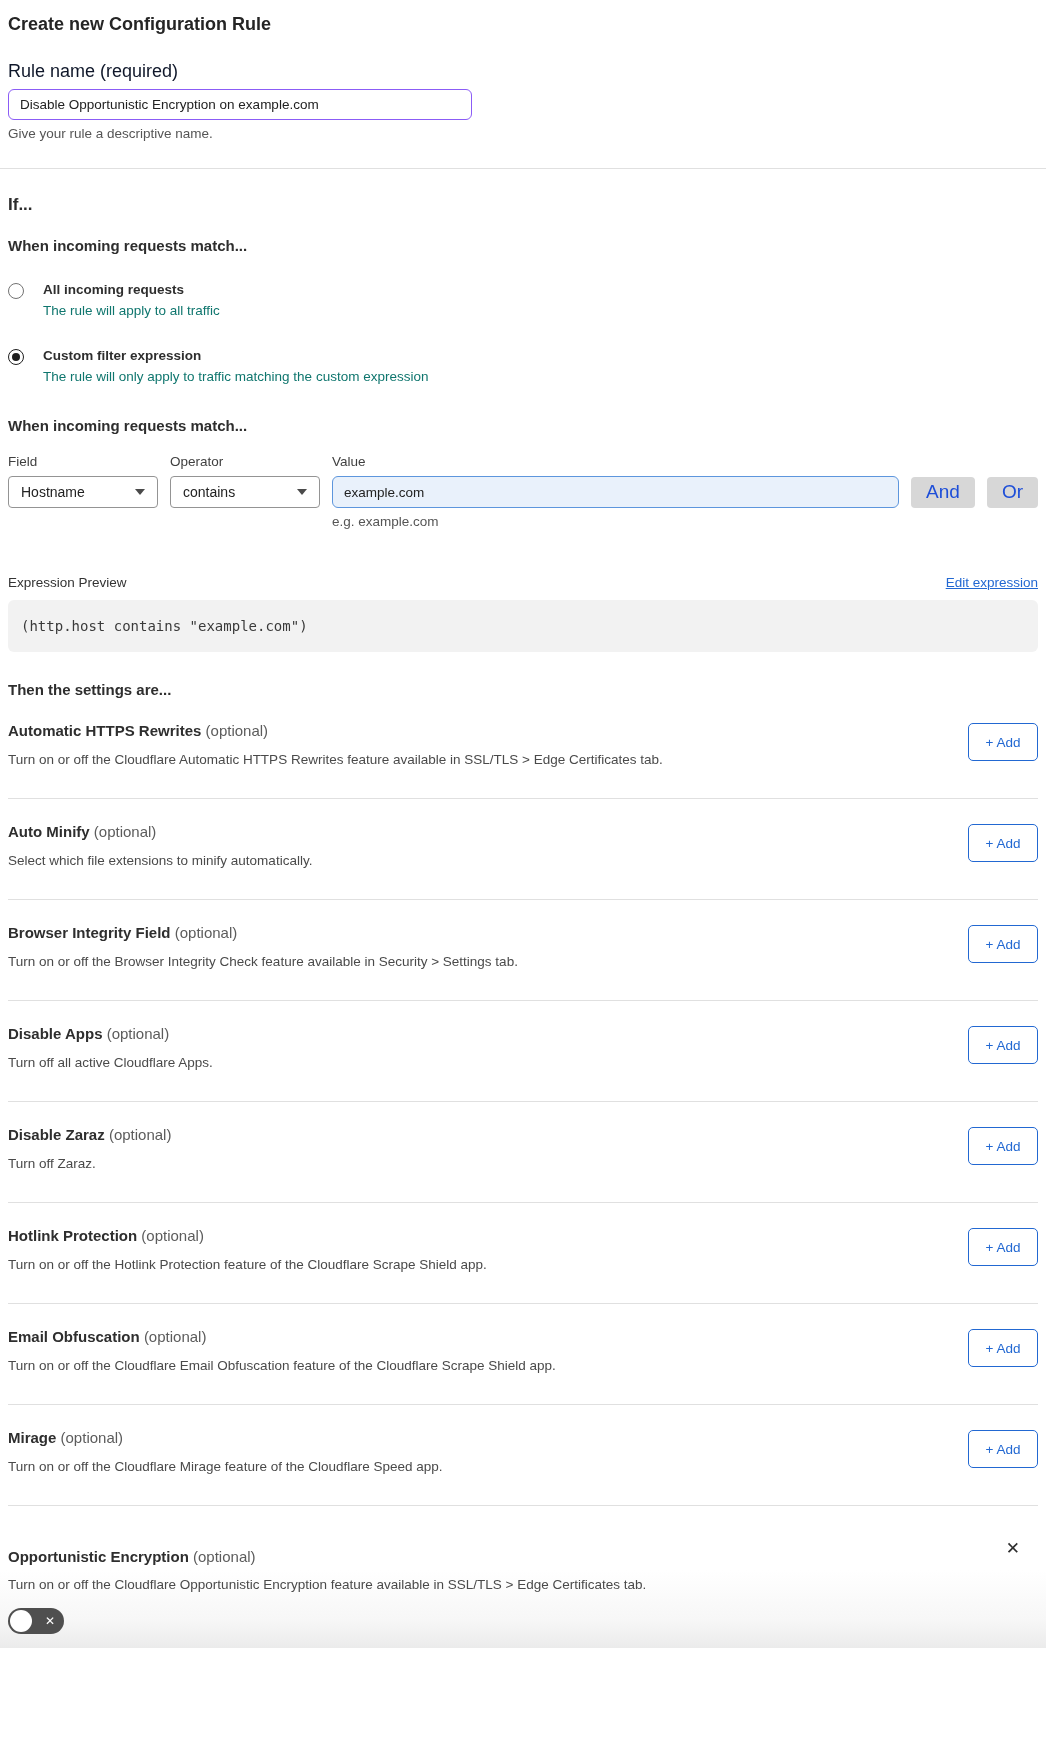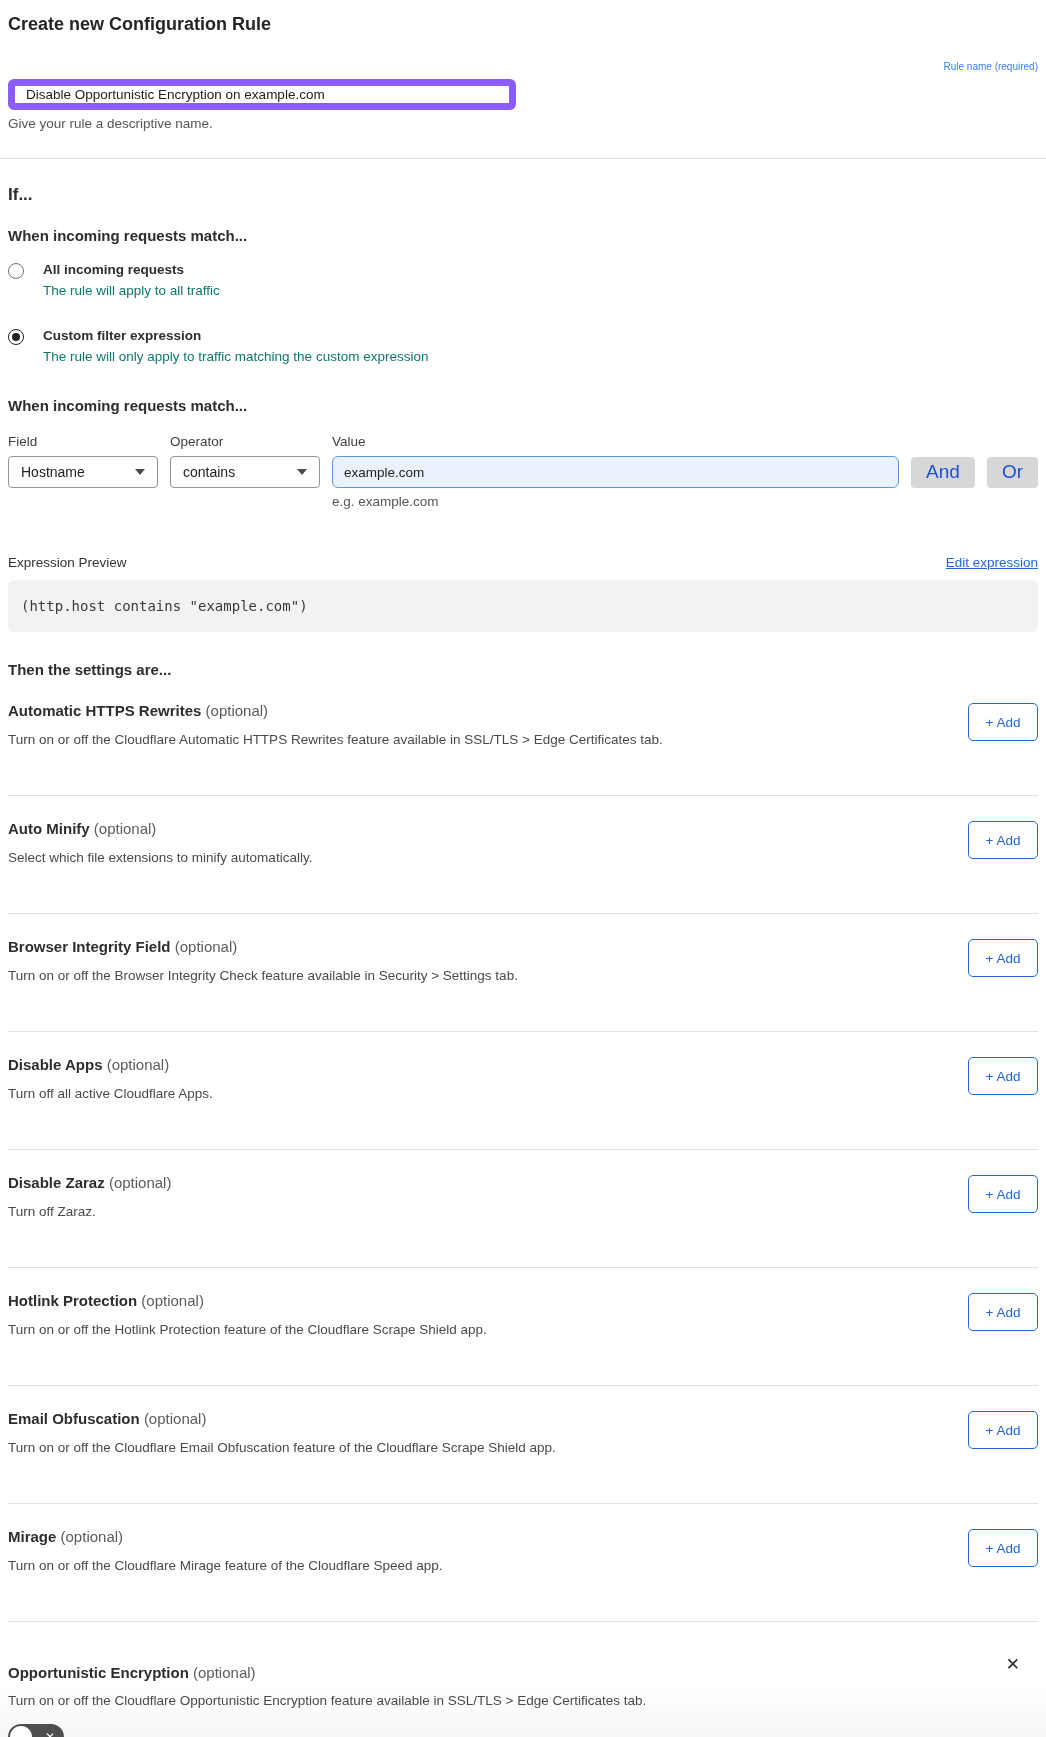--- a/index.html
+++ b/index.html
@@ -14,34 +14,34 @@
   html,body{margin:0;padding:0;background:#ffffff;}
   body{
     width:1046px;height:1737px;overflow:hidden;
     font-family:"Liberation Sans", sans-serif;
     color:var(--text-dark);
   }
   .page{padding:6px 8px 0 8px;width:100%;height:100%;}
 
   h1.page-title{font-size:18px;font-weight:700;margin:8px 0 0 0;color:#252525;}
 
-  .field-label{font-size:10px;color:#3b82f6;margin-top:26px;text-align:right;}
+  .field-label{font-size:18px;color:#0f172a;margin-top:26px;}
   .rule-name-input{
-    display:block;margin-top:7px;width:508px;height:31px;
-    border:7px solid #8b5cf6;border-radius:6px;padding:0 11px;
+    display:block;margin-top:7px;width:464px;height:31px;
+    border:1px solid #8b5cf6;border-radius:6px;padding:0 11px;
     font-family:"Liberation Sans",sans-serif;font-size:13.5px;color:#222;outline:none;background:#fff;
   }
   .help-text{font-size:13.5px;color:#555;margin-top:6px;}
 
   .divider{border:none;border-top:1px solid var(--divider);margin:27px -8px 0 -8px;}
 
   h2.if-heading{font-size:17px;font-weight:700;margin:26px 0 0 0;}
   h3.sub-heading{font-size:15px;font-weight:700;margin:22px 0 0 0;color:#2e2e2e;}
 
-  .radio-option{display:flex;margin-top:18px;}
+  .radio-option{display:flex;margin-top:28px;}
   .radio{
     flex:0 0 auto;width:16px;height:16px;border-radius:50%;
     border:1px solid #737373;background:#fff;margin-top:1px;position:relative;cursor:pointer;
   }
   .radio.checked{border-color:#1f1f1f;}
   .radio.checked::after{
     content:"";position:absolute;left:3px;top:3px;width:8px;height:8px;border-radius:50%;background:#1f1f1f;
   }
   .radio-texts{margin-left:19px;}
   .radio-title{font-size:13.5px;font-weight:700;color:#2e2e2e;}
@@ -79,21 +79,21 @@
   .code-box{
     margin-top:10px;background:#f2f2f2;border-radius:6px;height:52px;
     display:flex;align-items:center;padding:0 13px;
   }
   .code-box code{font-family:"DejaVu Sans Mono", monospace;font-size:14px;color:#3a3a3a;}
 
   h3.settings-heading{font-size:15px;font-weight:700;margin:29px 0 0 0;color:#2e2e2e;}
 
   .setting-row{
     display:flex;align-items:flex-start;justify-content:flex-start;
-    padding:24px 0 48px 0;border-bottom:1px solid var(--divider);
+    padding:24px 0 31px 0;border-bottom:1px solid var(--divider);
   }
   .setting-texts{flex:1 1 auto;padding-right:30px;}
   .setting-title{font-size:15px;color:#2e2e2e;}
   .setting-title b{font-weight:700;}
   .setting-optional{color:#5c5c5c;font-weight:400;}
   .setting-desc{font-size:13.5px;color:var(--text-body);margin-top:13px;}
   .add-btn{
     flex:0 0 auto;margin-top:1px;min-width:70px;height:38px;border-radius:5px;
     border:1px solid var(--accent);background:#fff;color:var(--accent);
     font-family:"Liberation Sans",sans-serif;font-size:13.5px;cursor:pointer;

